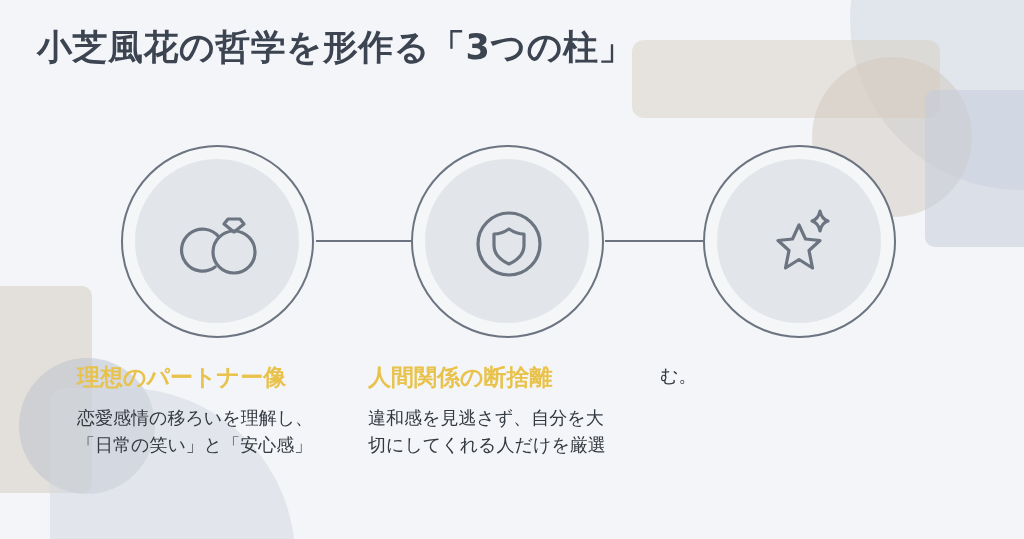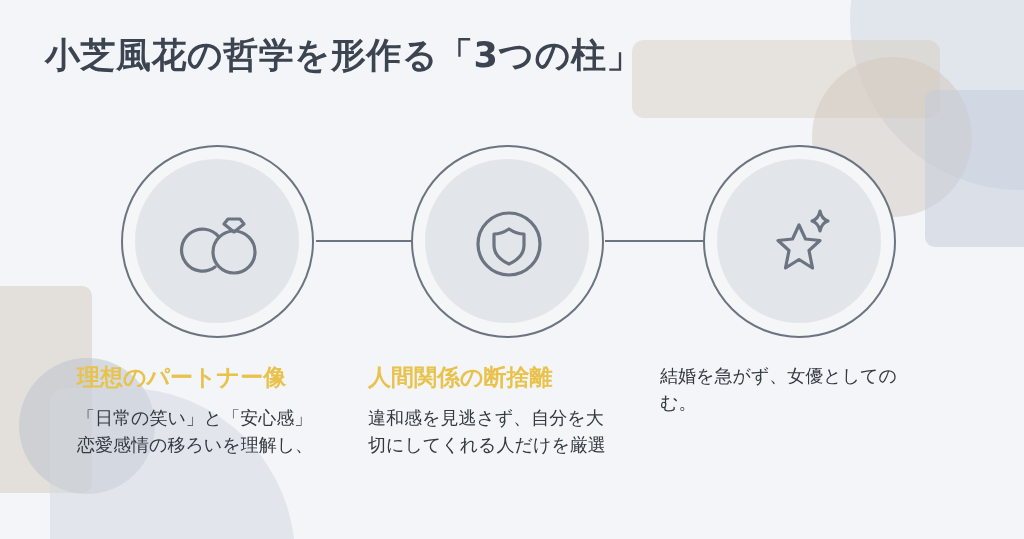--- a/index.html
+++ b/index.html
@@ -51,21 +51,21 @@
     }
     .deco-bl-arc {
       left: 50px; top: 388px; width: 245px; height: 200px;
       border-radius: 14px 170px 0 0;
       background: rgba(210, 215, 224, 0.5);
     }
 
     .title {
       position: absolute;
       left: 37px; top: 24px;
-      margin: 8px;
+      margin: 0;
       font-size: 35px;
       font-weight: bold;
       color: #3b4450;
       letter-spacing: 0.5px;
       white-space: nowrap;
     }
 
     .connector {
       position: absolute;
       top: 240px;
@@ -137,22 +137,22 @@
     <g fill="none" stroke="#6b7480" stroke-width="3.2" stroke-linecap="round" stroke-linejoin="round">
       <path d="M 96 90 A 21 21 0 1 0 92 120"></path>
       <circle cx="111" cy="105" r="21"></circle>
       <path d="M 105 72 L 117 72 L 121 77 L 111 85 L 101 77 Z"></path>
     </g>
   </svg>
 </div>
 <div class="pillar-text" style="left:77px;">
   <h2 class="pillar-heading">理想のパートナー像</h2>
   <p class="pillar-desc">
+    <span>恋愛感情の移ろいを理解し、</span>
     <span>「日常の笑い」と「安心感」</span>
-    <span>恋愛感情の移ろいを理解し、</span>
   </p>
 </div>
 
 <div class="pillar-ring" style="left:411px; top:145px;">
   <div class="pillar-disc"></div>
   <svg class="pillar-icon" viewBox="0 0 188 188">
     <g fill="none" stroke="#6b7480" stroke-width="3.2" stroke-linecap="round" stroke-linejoin="round">
       <circle cx="96" cy="97" r="31"></circle>
       <path d="M 96 82 C 90 86 85 87 81 87 L 81 98 C 81 107 87 113 96 117 C 105 113 111 107 111 98 L 111 87 C 107 87 102 86 96 82 Z"></path>
     </g>
@@ -170,16 +170,15 @@
   <div class="pillar-disc"></div>
   <svg class="pillar-icon" viewBox="0 0 188 188">
     <g fill="none" stroke="#6b7480" stroke-width="3.2" stroke-linecap="round" stroke-linejoin="round">
       <path d="M 94 78 L 100.5 92 L 115 93.5 L 104 103.5 L 107.5 121 L 94 112.5 L 80.5 121 L 84 103.5 L 73 93.5 L 87.5 92 Z"></path>
       <path d="M 115 64 Q 116.5 72 123 74 Q 116.5 76 115 84 Q 113.5 76 107 74 Q 113.5 72 115 64 Z"></path>
     </g>
   </svg>
 </div>
 <div class="pillar-text" style="left:660px;">
   <p class="pillar-desc">
-    <span>結婚を急がず、女優としての</span>
     <span>む。</span>
   </p>
 </div>
 
 </body></html>

